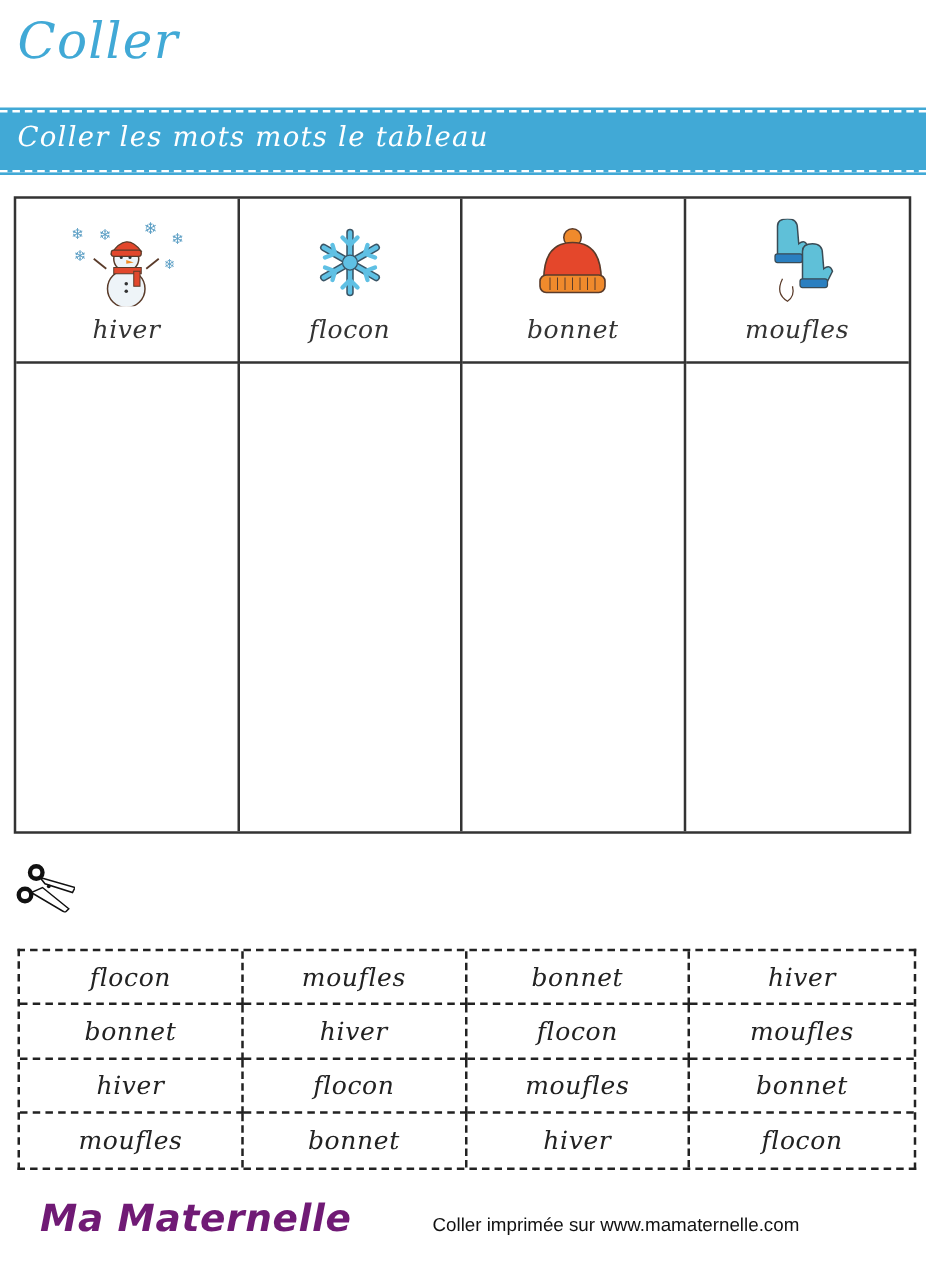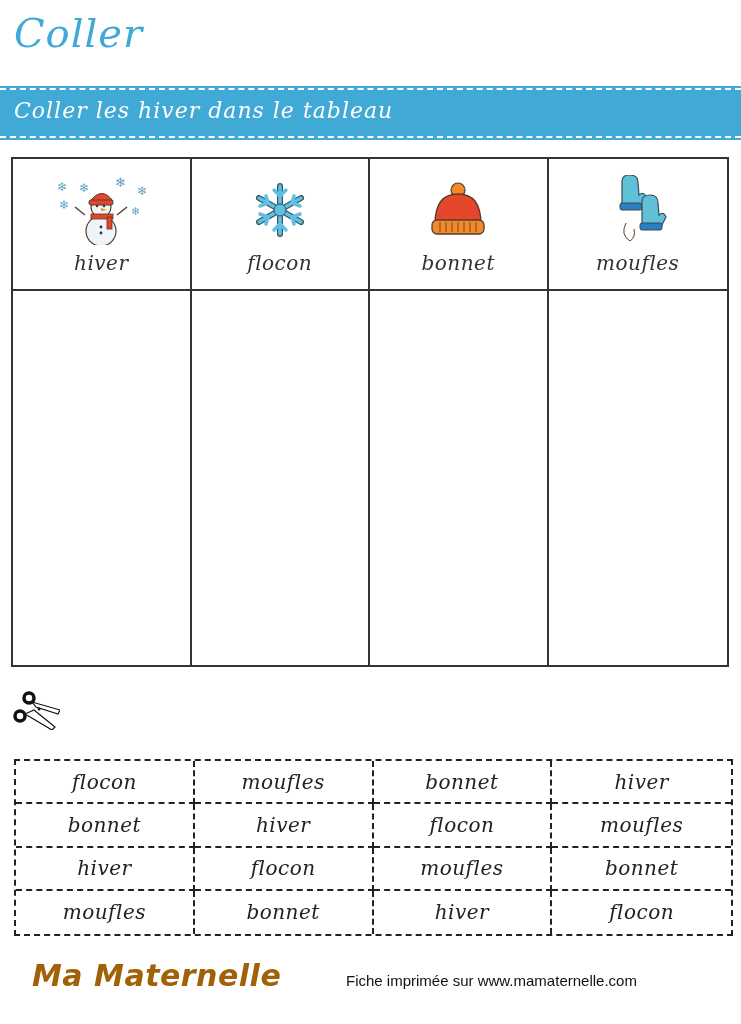--- a/index.html
+++ b/index.html
@@ -49,34 +49,34 @@
     border-right: 2px dashed #222; border-bottom: 2px dashed #222;
     display: flex; align-items: center; justify-content: center;
     font-size: 20px; color: #222;
   }
   .cut-cell:nth-child(4n) { border-right: none; }
   .cut-cell:nth-last-child(-n+4) { border-bottom: none; }
 
   .footer-logo {
     position: absolute; left: 32px; top: 958px;
     font-family: "DejaVu Sans", sans-serif; font-weight: bold; font-style: italic;
-    font-size: 30px; color: #a16207; letter-spacing: 0.5px;
+    font-size: 30px; color: #701a75; letter-spacing: 0.5px;
   }
   .footer-note {
     position: absolute; left: 346px; top: 972px;
     font-family: "Liberation Sans", sans-serif; font-size: 15px; color: #111;
   }
 </style>
 </head>
 <body>
 
 <div class="page-title">Coller</div>
 
 <div class="banner">
-  <div class="banner-text">Coller les hiver dans le tableau</div>
+  <div class="banner-text">Coller les mots mots le tableau</div>
 </div>
 
 <div class="sort-table">
 
   <div class="sort-cell sort-head">
     <div class="pic">
       <svg width="100" height="70" viewBox="0 0 100 70">
         <g fill="#5b9ec4">
           <text x="6" y="16" font-size="12" fill="#5b9ec4">❄</text>
           <text x="28" y="17" font-size="12" fill="#5b9ec4">❄</text>
@@ -187,13 +187,13 @@
   <div class="cut-cell cursive">flocon</div>
   <div class="cut-cell cursive">moufles</div>
   <div class="cut-cell cursive">bonnet</div>
   <div class="cut-cell cursive">moufles</div>
   <div class="cut-cell cursive">bonnet</div>
   <div class="cut-cell cursive">hiver</div>
   <div class="cut-cell cursive">flocon</div>
 </div>
 
 <div class="footer-logo">Ma Maternelle</div>
-<div class="footer-note">Fiche imprimée sur www.mamaternelle.com</div>
+<div class="footer-note">Coller imprimée sur www.mamaternelle.com</div>
 
 </body></html>

